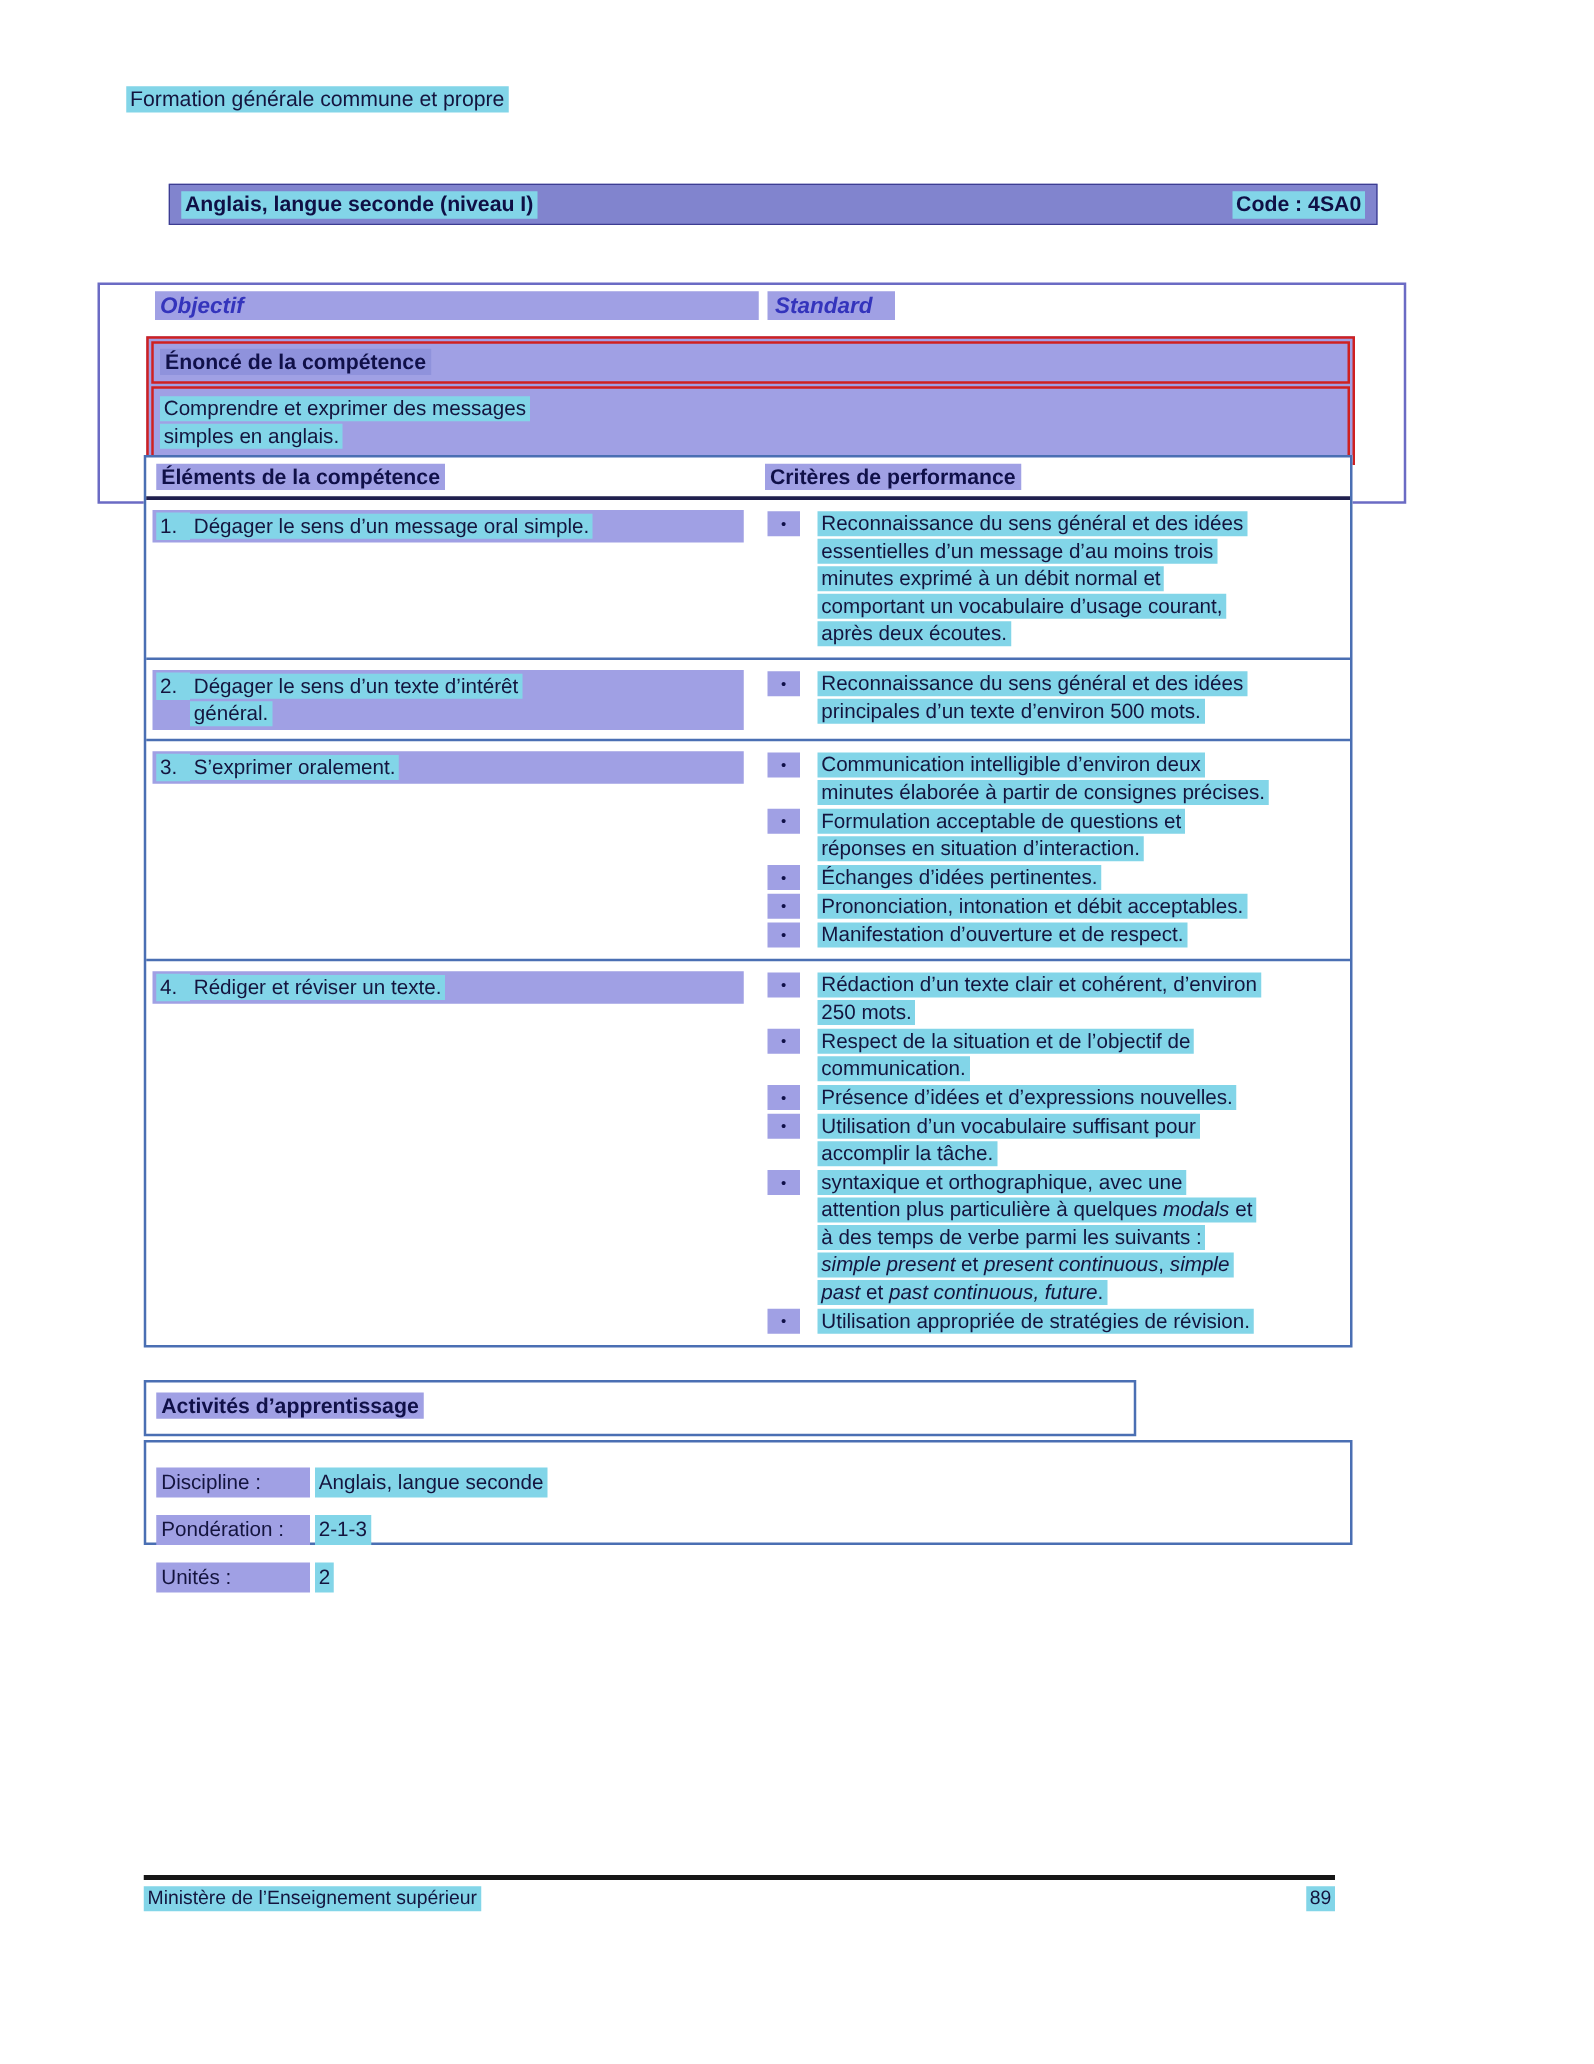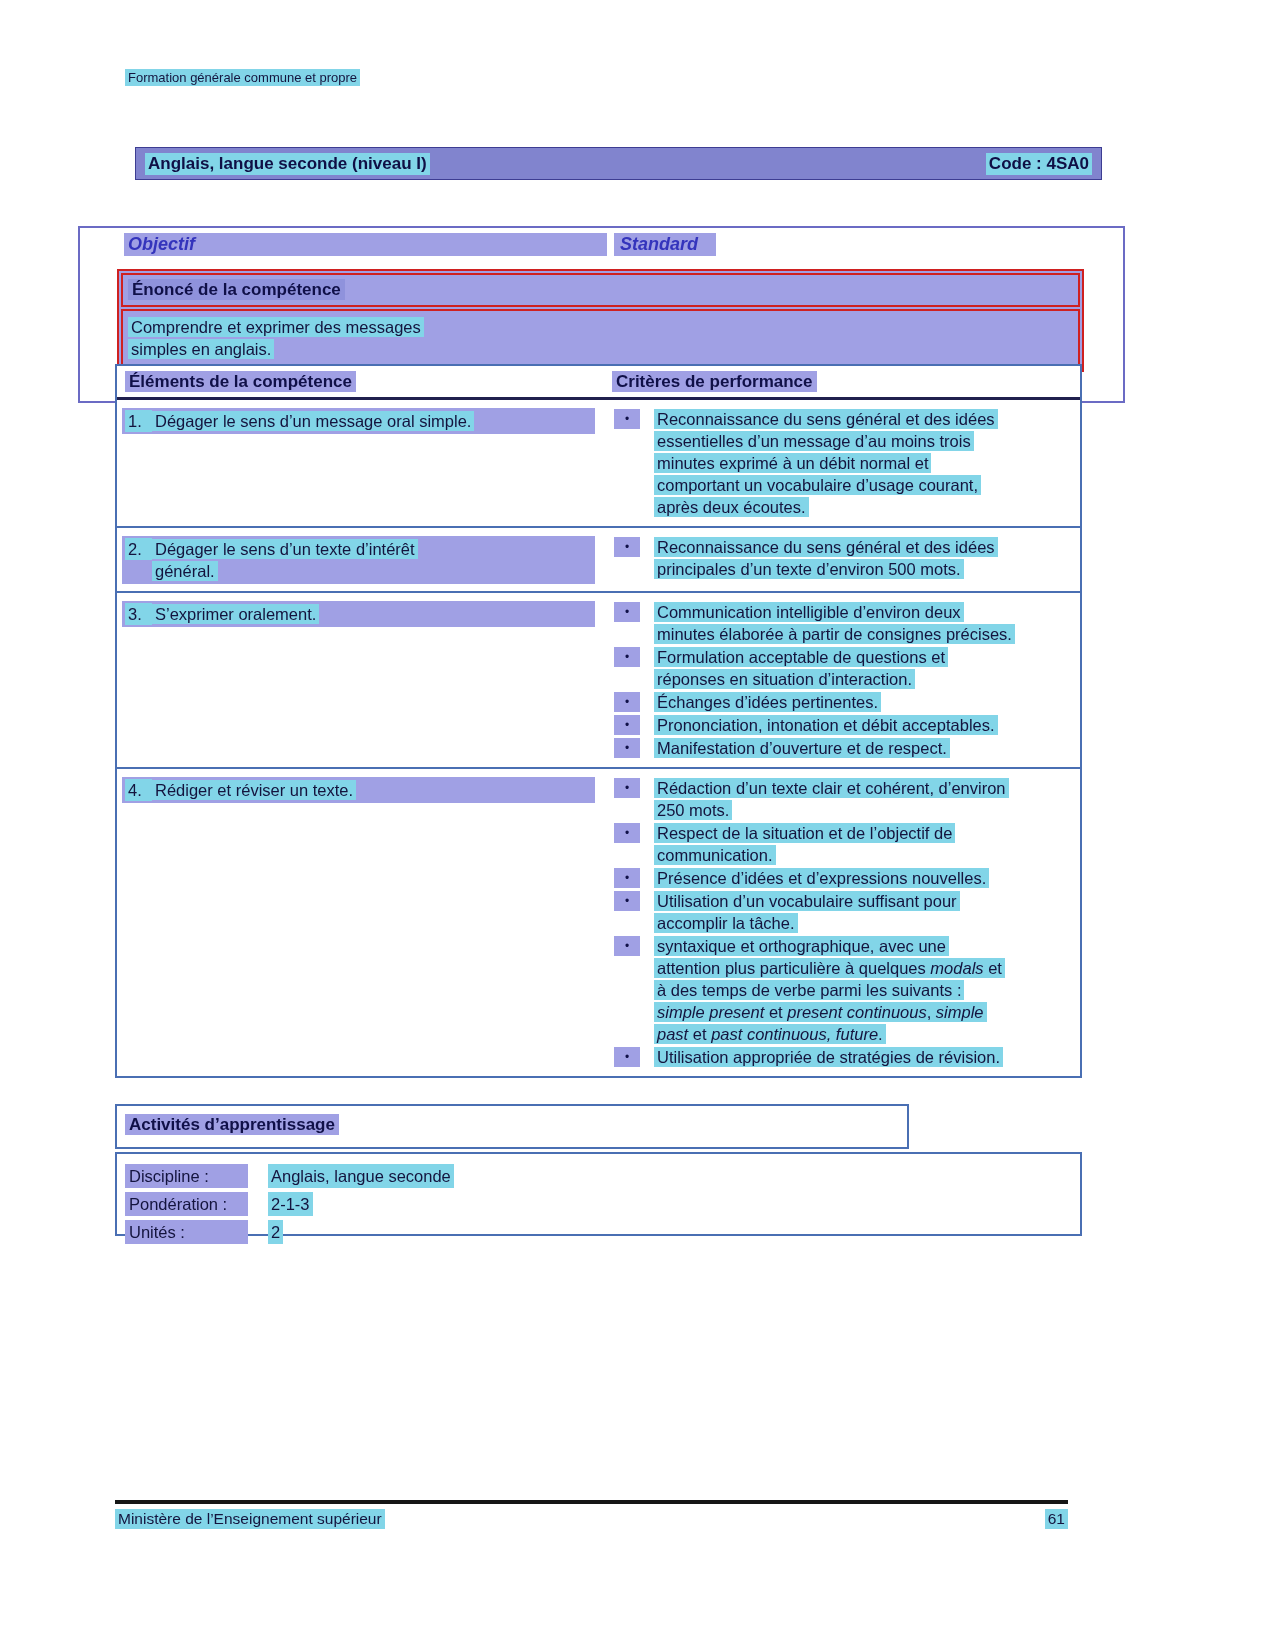--- a/index.html
+++ b/index.html
@@ -10,21 +10,21 @@
     color: #14143e; font-size: 16.5px;
   }
   .page { position: absolute; inset: 0; background: #ffffff; }
 
   
   .hl-c { background: #82d5e8; padding: 1px 3px; }
   .hl-l { background: #a0a0e4; padding: 1px 4px; }
 
   .text-line { height: 22px; line-height: 22px; white-space: nowrap; }
 
-  .top-label { position: absolute; left: 125px; top: 70px; font-size: 13px; }
+  .top-label { position: absolute; left: 101px; top: 70px; font-size: 17px; }
 
   .header-bar {
     position: absolute; left: 115px; top: 147px; width: 967px; height: 33px;
     background: #8184ce; border: 1px solid #3d3d92;
     display: flex; align-items: center; justify-content: space-between;
     padding: 0 9px; font-size: 17px; font-weight: bold; color: #0f0f45; margin-left: 20px;
   }
 
   .os-panel {
     position: absolute; left: 78px; top: 188px; width: 1047px; height: 177px;
@@ -69,21 +69,21 @@
   .act-box {
     position: absolute; left: 115px; top: 1104px; width: 794px; height: 45px;
     border: 2px solid #4a6fb3; padding: 9px 8px; background: #ffffff;
   }
   .act-title { font-weight: bold; font-size: 17px; color: #101048; }
 
   .det-box {
     position: absolute; left: 115px; top: 1152px; width: 967px; height: 84px;
     border: 2px solid #4a6fb3; padding: 6px 8px; background: #ffffff;
   }
-  .detail-row { display: flex; margin: 4px 0 3px; line-height: 22px; gap: 16px; }
+  .detail-row { display: flex; margin: 14px 0 3px; line-height: 22px; }
   .detail-label { width: 123px; flex: none; }
   .detail-value { margin-left: 4px; }
 
   .footer-rule { position: absolute; left: 115px; top: 1500px; width: 953px; height: 4px; background: #161616; }
   .footer-row {
     position: absolute; left: 115px; top: 1509px; width: 953px;
     display: flex; justify-content: space-between; font-size: 15.5px;
   }
 </style>
 </head>
@@ -292,16 +292,16 @@
         <div class="detail-row">
           <span class="detail-label hl-l">Unités :</span>
           <span class="detail-value hl-c">2</span>
         </div>
       </div>
   </div>
 
   <div class="footer-rule"></div>
   <div class="footer-row">
     <span class="hl-c">Ministère de l’Enseignement supérieur</span>
-    <span class="hl-c">61</span>
+    <span class="hl-c">89</span>
   </div>
 
 </div>
 
 </body></html>

